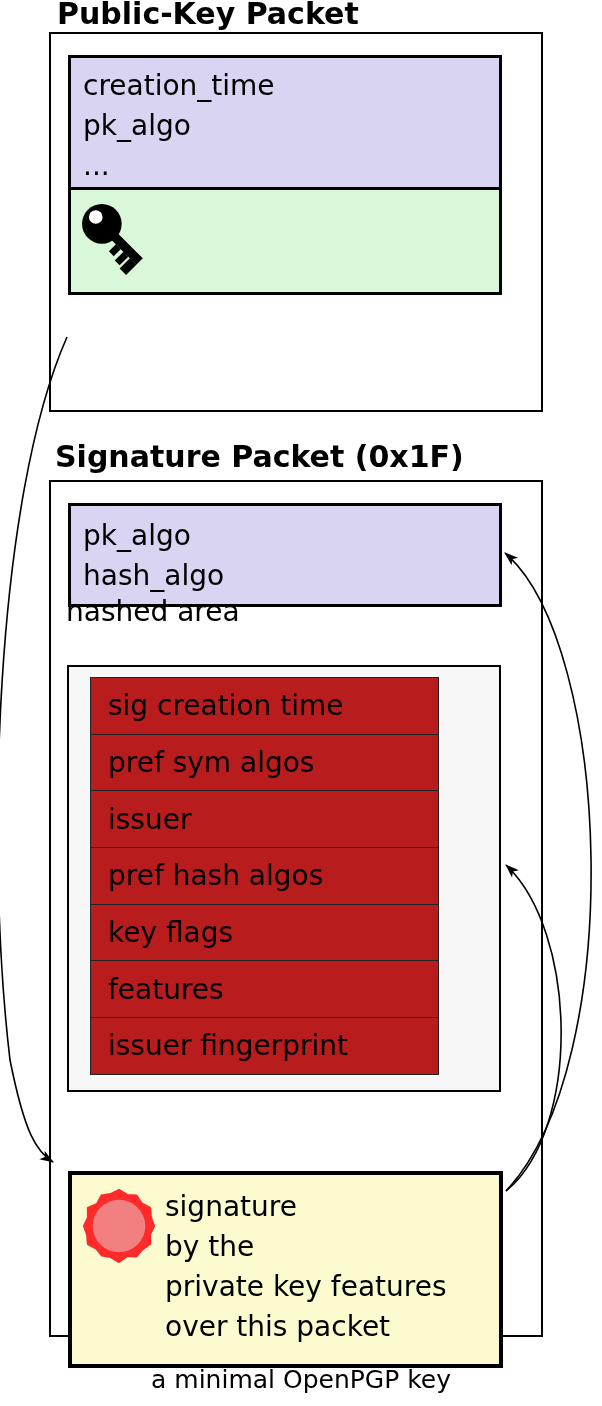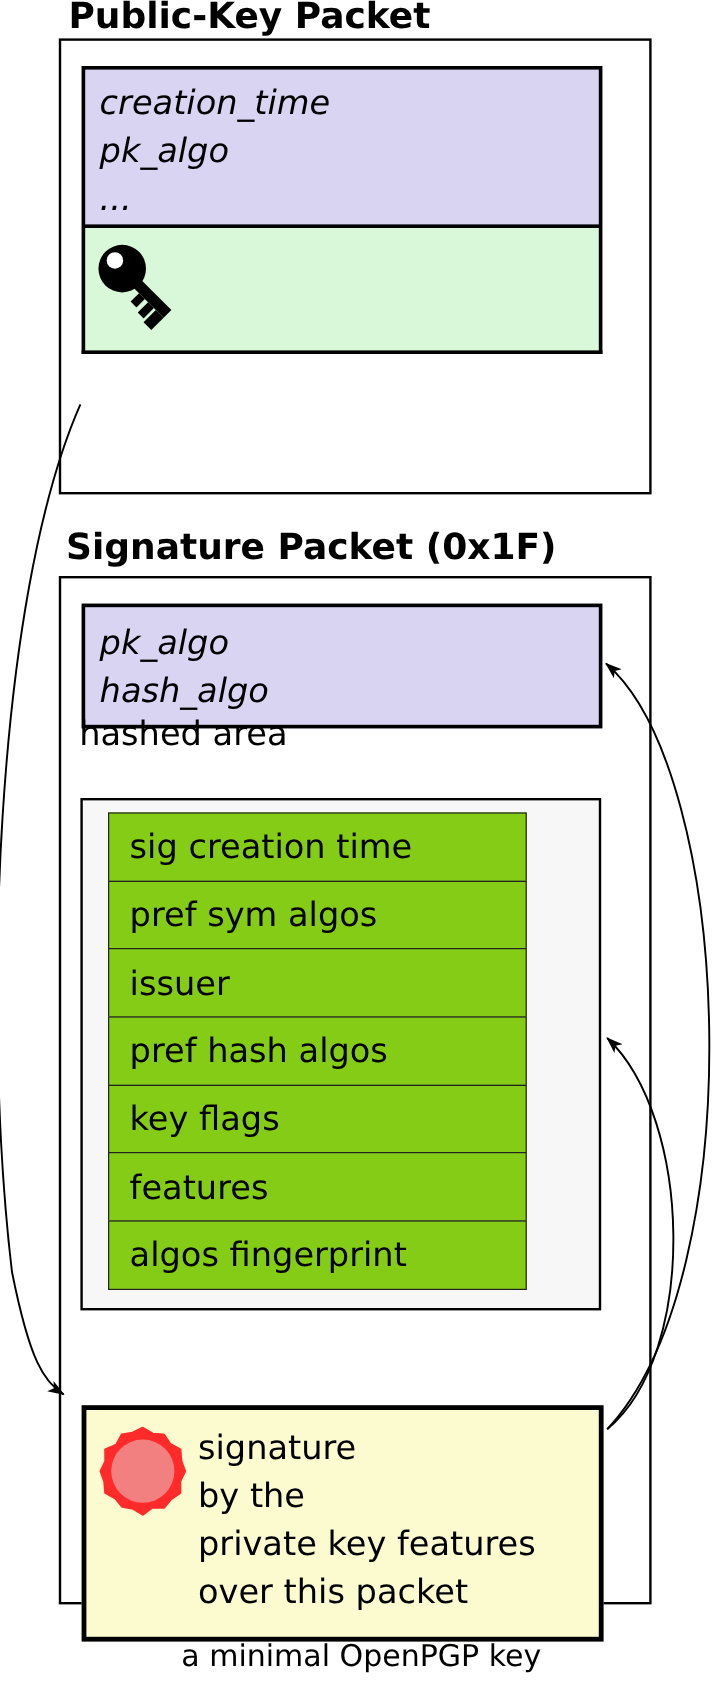--- a/index.html
+++ b/index.html
@@ -9,36 +9,36 @@
     font-family:"DejaVu Sans", sans-serif; color:#000;
   }
   .abs { position:absolute; box-sizing:border-box; }
 
   .pkt-title { font-weight:bold; font-size:30px; line-height:32px; white-space:nowrap; }
 
   .outer-box { border:2px solid #000; background:#ffffff; }
 
   .fields-box {
     border:3px solid #000; background:#d8d4f2;
-    font-size:28px; line-height:40px; padding:8px 0 0 12px;font-style:italic;
+    font-size:28px; line-height:40px; padding:8px 0 0 12px;
   }
   .fields-box .fline { display:block; white-space:nowrap; }
 
   .material-box {
     border:3px solid #000; border-top:none; background:#d9f8d9;
     display:flex; align-items:center; padding-left:8px;
   }
   .material-label { color:#1b4f1b; font-size:28px; margin-left:14px; white-space:nowrap; }
 
   .hashed-label { font-size:28px; line-height:32px; white-space:nowrap; }
   .hashed-box { border:2px solid #000; background:#f7f7f7; }
 
   .sub-table { left:90px; top:677px; width:349px; }
   .sub-row {
-    box-sizing:border-box; height:57.7px; background:#84cc16;
+    box-sizing:border-box; height:57.7px; background:#b91c1c;
     border:1px solid #222; margin-top:-1px;
     display:flex; align-items:center; padding-left:17px;
     font-size:28px; white-space:nowrap;
   }
   .sub-row:first-child { margin-top:0; }
 
   .sig-box { border:4px solid #000; background:#fbfbcf; }
   .sig-text { position:absolute; left:93px; top:12px; font-size:28px; line-height:40px; }
   .sig-text .fline { display:block; white-space:nowrap; }
 
@@ -90,21 +90,21 @@
 
   <div class="abs hashed-box" style="left:67px; top:665px; width:434px; height:427px;"></div>
 
   <div class="abs sub-table">
     <div class="sub-row">sig creation time</div>
     <div class="sub-row">pref sym algos</div>
     <div class="sub-row">issuer</div>
     <div class="sub-row">pref hash algos</div>
     <div class="sub-row">key flags</div>
     <div class="sub-row">features</div>
-    <div class="sub-row">algos fingerprint</div>
+    <div class="sub-row">issuer fingerprint</div>
   </div>
 
   <div class="abs sig-box" style="left:68px; top:1171px; width:435px; height:197px;">
     <span style="position:absolute; left:8px; top:12px; width:78px; height:78px;">
       <svg width="78" height="78" viewBox="0 0 80 80">
         <polygon fill="#ff2a2a" stroke="#ff2a2a" stroke-width="2" stroke-linejoin="round" points="76,40 71.9,48.5 72,58.5 64,64 58,71.2 48.3,70.9 40,77 31.5,71.9 22.5,70.3 16.7,63.3 8,58.5 7.2,48.8 4,40 8.1,31.5 8,21.5 17.4,17.4 22,8.8 31.2,7.2 40,3 48.5,8.1 58,8.8 63.3,16.7 72,21.5 72.8,31.2"></polygon>
         <circle cx="40" cy="40" r="27" fill="#f28080"></circle>
       </svg>
     </span>
     <div class="sig-text">

